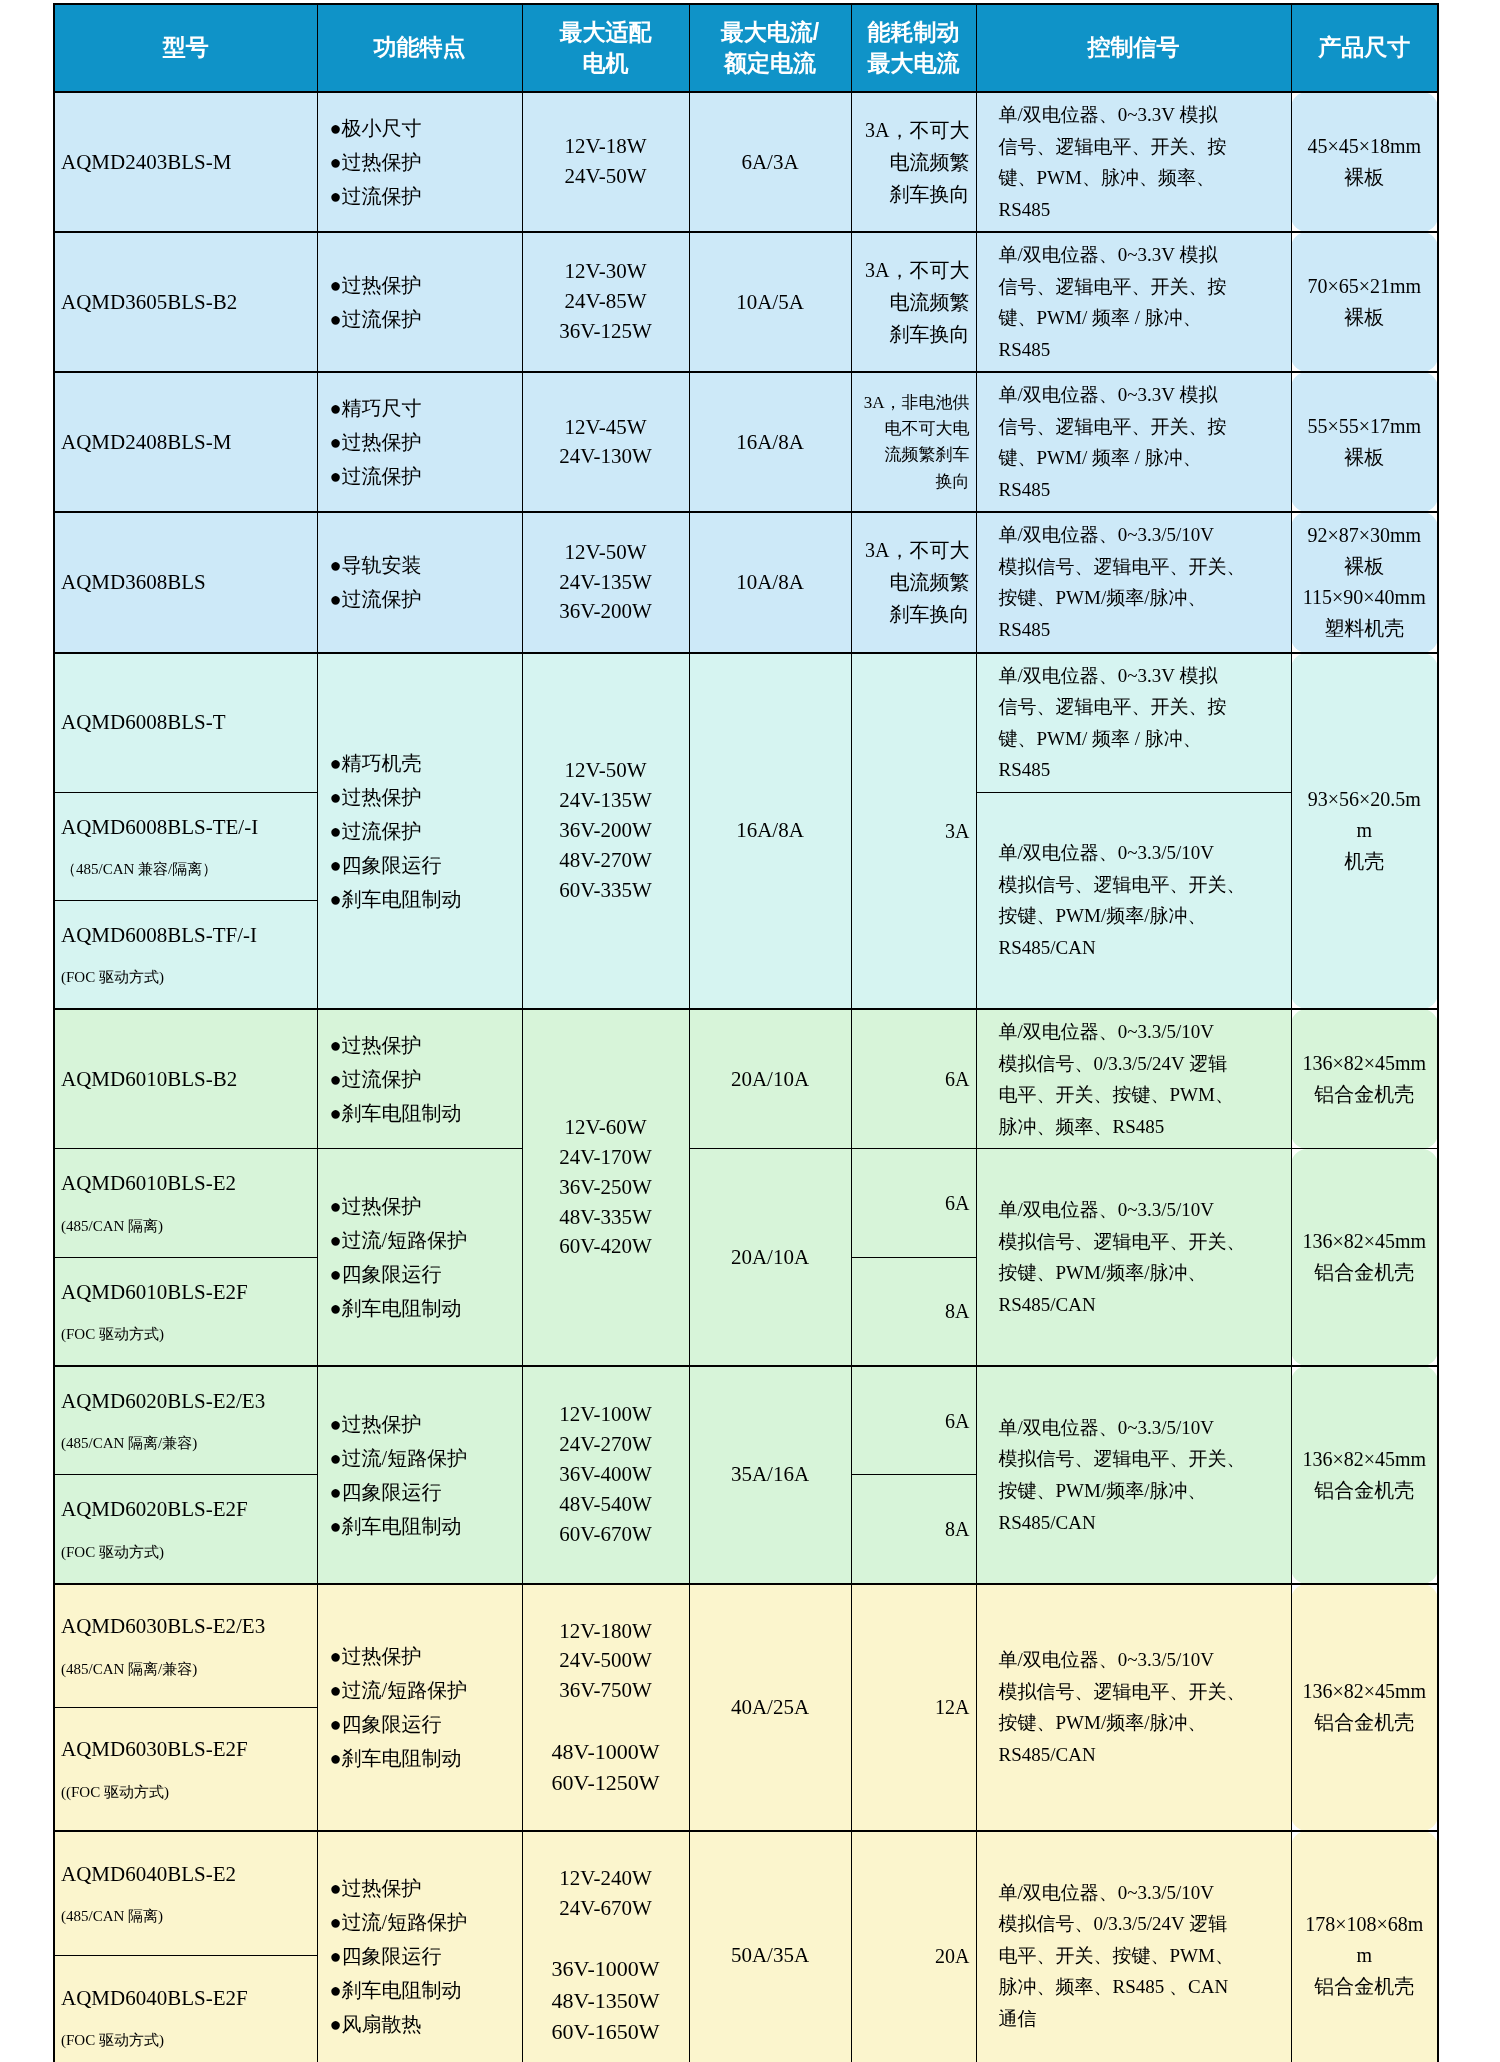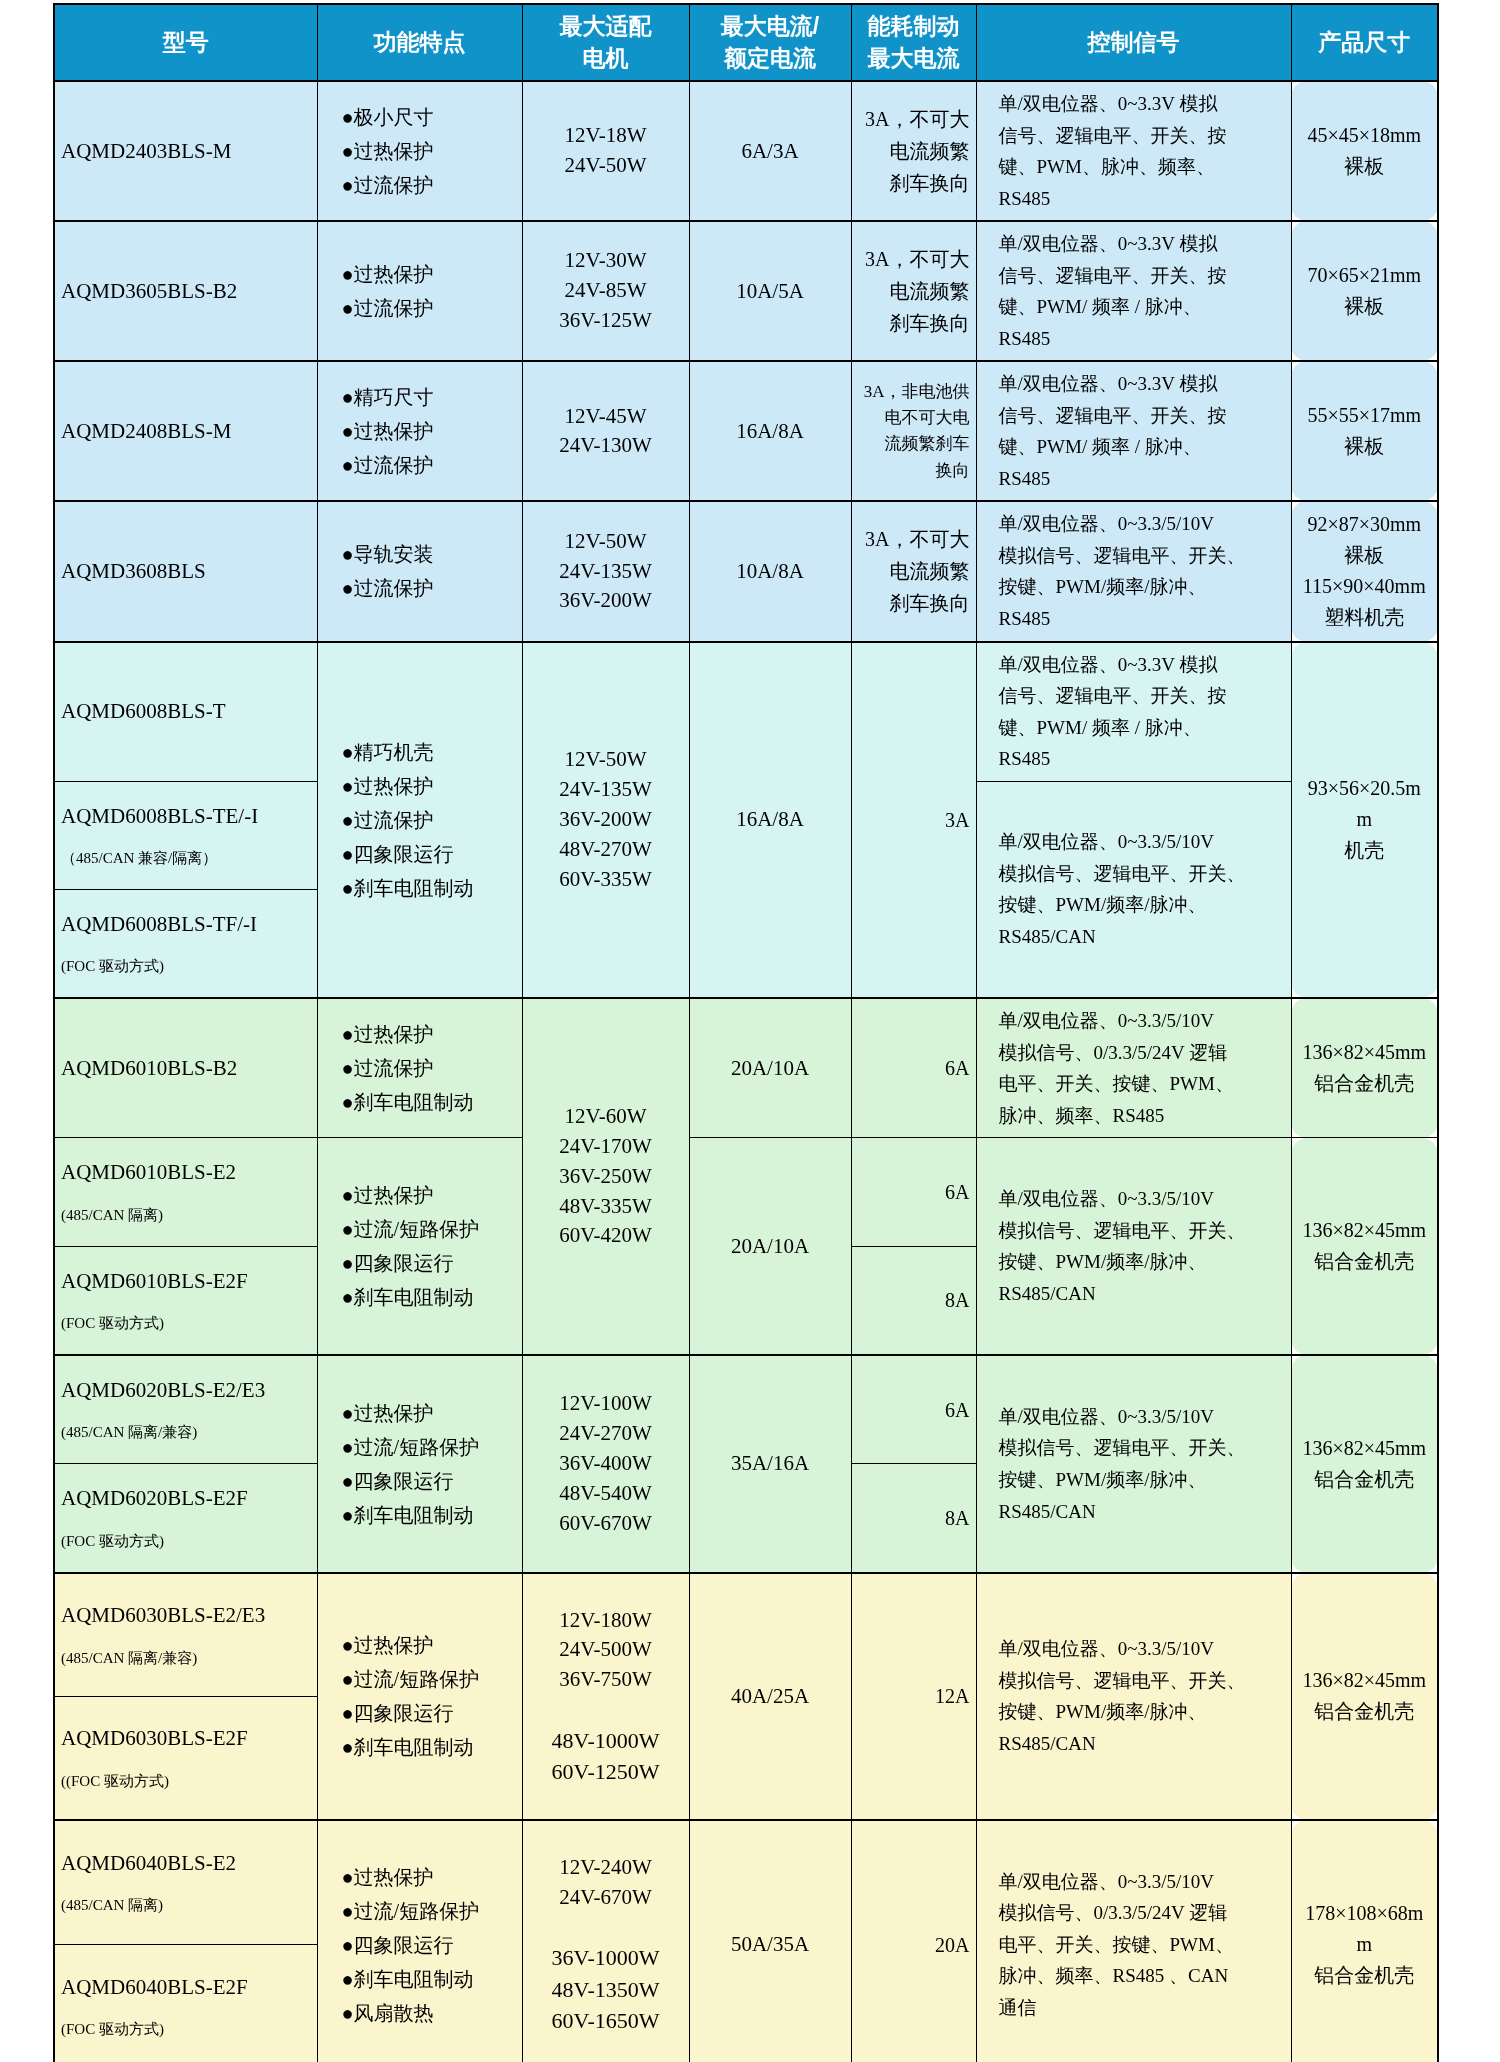--- a/index.html
+++ b/index.html
@@ -6,37 +6,37 @@
   body{width:1500px;height:2062px;font-family:"Liberation Serif","DejaVu Serif",serif;color:#000;}
   .wrap{padding-top:3px;padding-left:53px;}
   table{border-collapse:collapse;table-layout:fixed;width:1384px;border:2px solid #000;}
   td,th{border:1px solid #000;padding:2px 6px;vertical-align:middle;white-space:pre-line;overflow:hidden;}
   tr.grp td,tr.grp th{border-top:2px solid #000;}
   thead th{background:#0F93C8;color:#fff;font-family:"Liberation Sans","DejaVu Sans",sans-serif;
            font-weight:bold;font-size:23px;line-height:1.35;text-align:center;border-bottom:2px solid #000;}
   .model{text-align:left;}
   .mname{display:block;font-size:21px;line-height:1.35;}
   .msub{display:block;font-size:15px;line-height:1.4;}
-  .feat{text-align:left;padding-left:24px;font-size:20px;line-height:1.7;}
+  .feat{text-align:left;padding-left:12px;font-size:20px;line-height:1.7;}
   .motor{font-size:21px;line-height:1.42;text-align:center;}
   .motor .small{font-size:22px;}
   .motor span{display:block;white-space:pre-line;}
   .cur{font-size:21px;text-align:center;}
   .brake{font-size:20px;line-height:1.6;text-align:right;}
   .brake.sm{font-size:17px;line-height:1.55;}
   .ctrl{text-align:left;font-size:19px;line-height:1.66;padding:6px 22px;}
   .size{font-size:20px;line-height:1.55;text-align:center;border-radius:16px;}
   
   .g-blue td{background:#CDE9F8;}
   .g-cyan td{background:#D6F4F1;}
   .g-green td{background:#D7F4D9;}
   .g-yellow td{background:#FBF5CD;}
   .g-orange td{background:#FACB9B;}
   
-  .h77{height:77px}.h127{height:127px}.h128{height:128px}
+  .h77{height:88px}.h127{height:127px}.h128{height:128px}
   .h121{height:121px}.h92{height:92px}.h85{height:85px}
   .h129{height:129px}.h73{height:73px}.h74{height:74px}.h71{height:71px}
   .h72{height:72px}.h87{height:87px}.h93{height:93px}
   .h142{height:142px}
 </style>
 </head>
 <body>
 
 <div class="wrap">
 <table>

